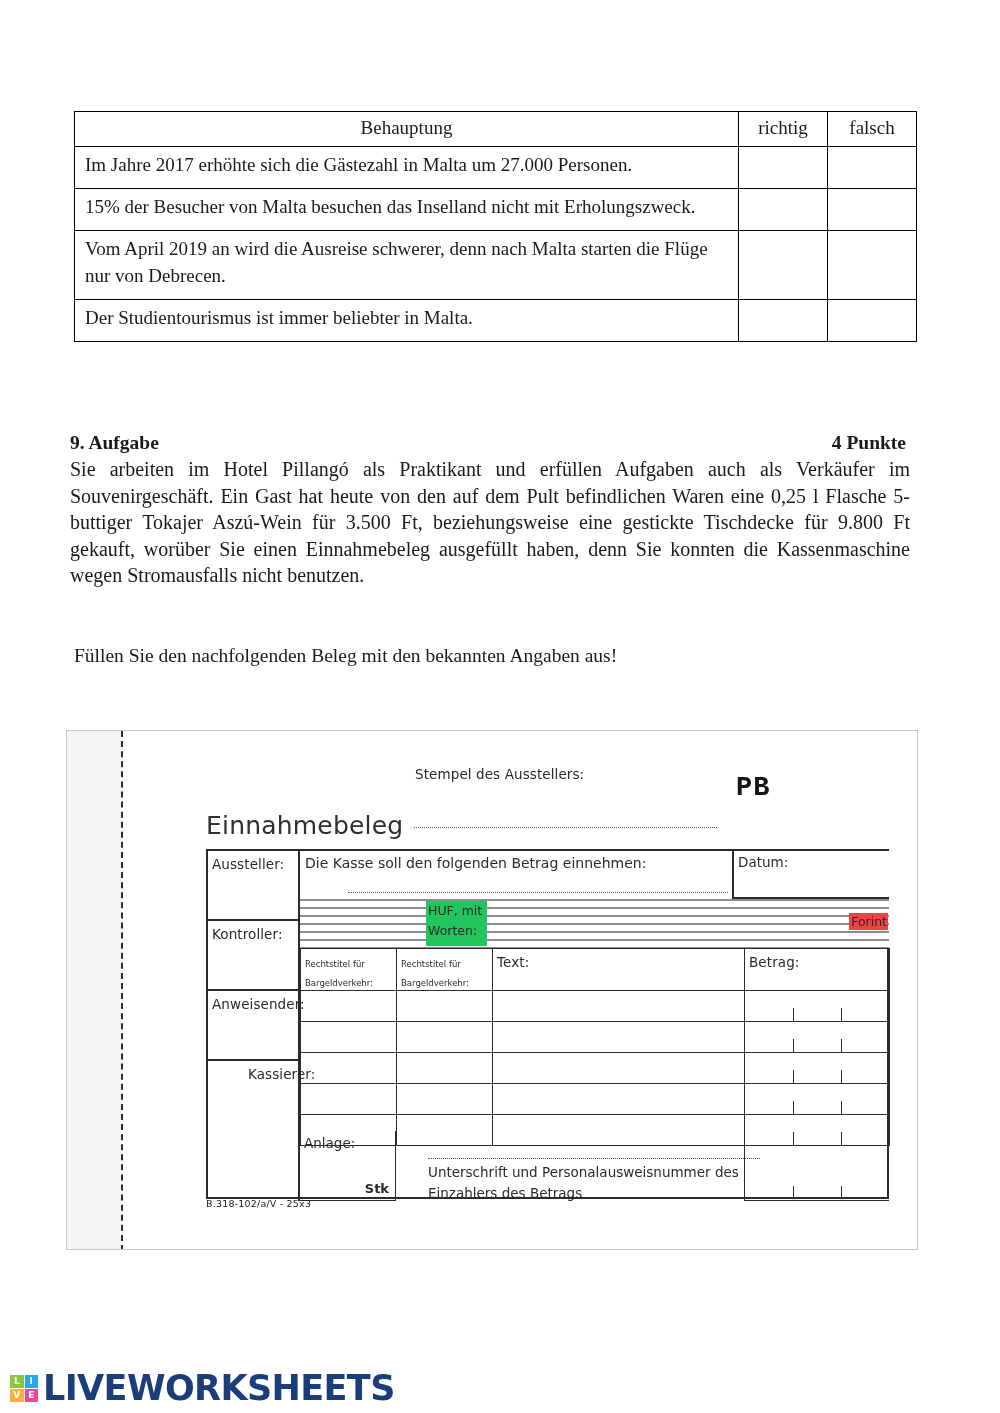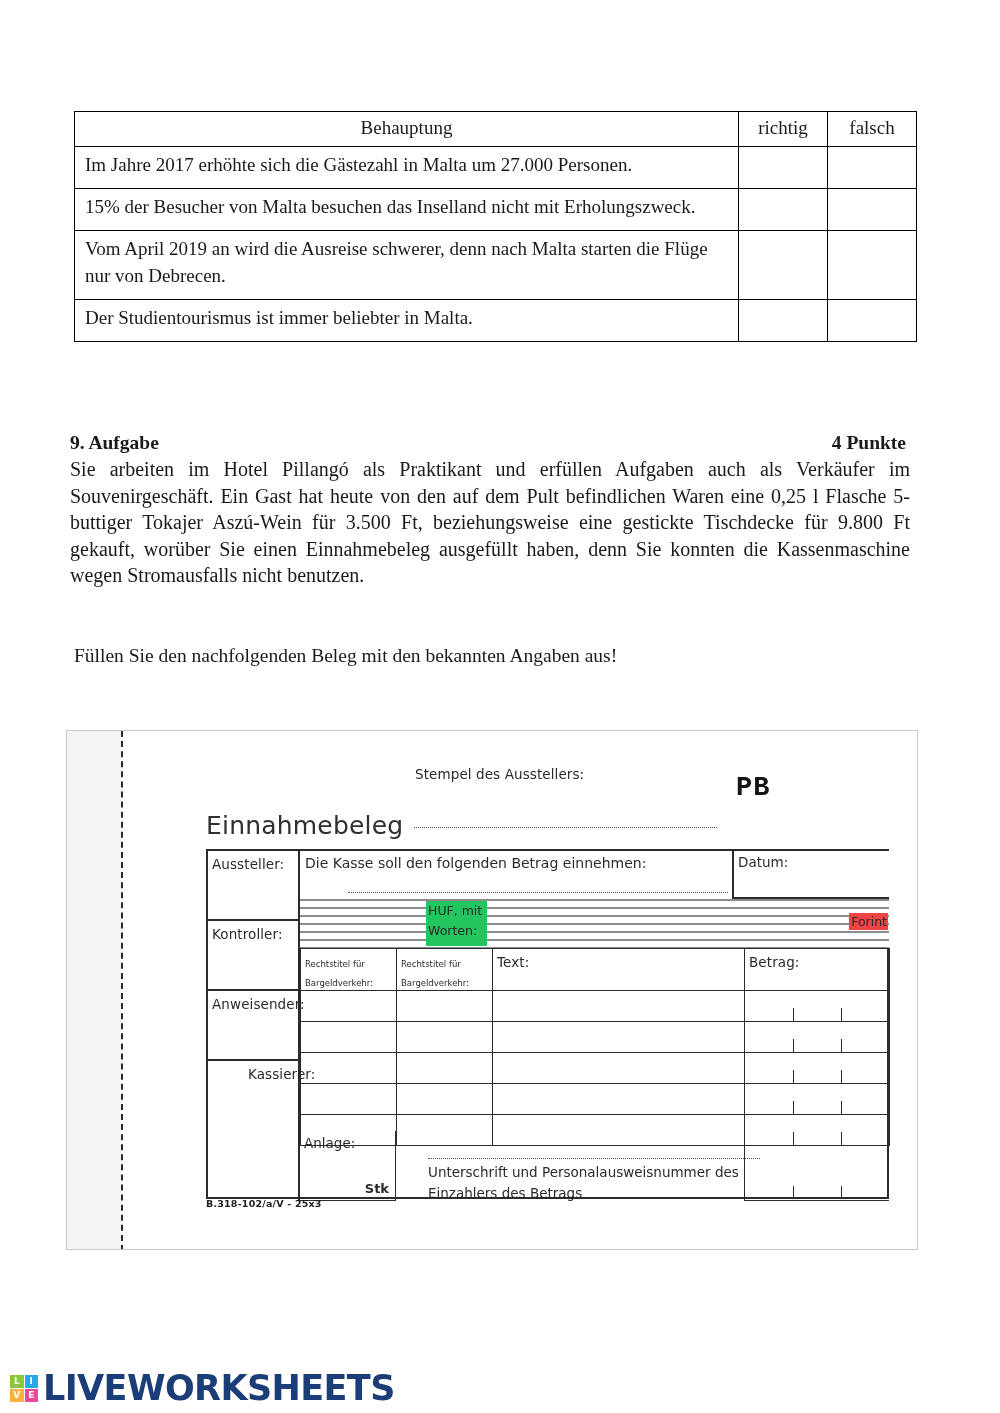--- a/index.html
+++ b/index.html
@@ -389,21 +389,21 @@
     border-left: 1.4px solid #2b2b2b;
     border-bottom: 1.4px solid #2b2b2b;
   }
   .right-empty .tick { bottom: 1px; }
 
   .formcode {
     position: absolute;
     left: 79px;
     top: 467px;
     font-size: 9.5px;
-    font-weight: bold;
+    font-weight: normal;
     color: #222;
     letter-spacing: 0.2px;
     text-align: center;
   }
 
   
   .footer {
     position: absolute;
     left: 10px;
     top: 1368px;

